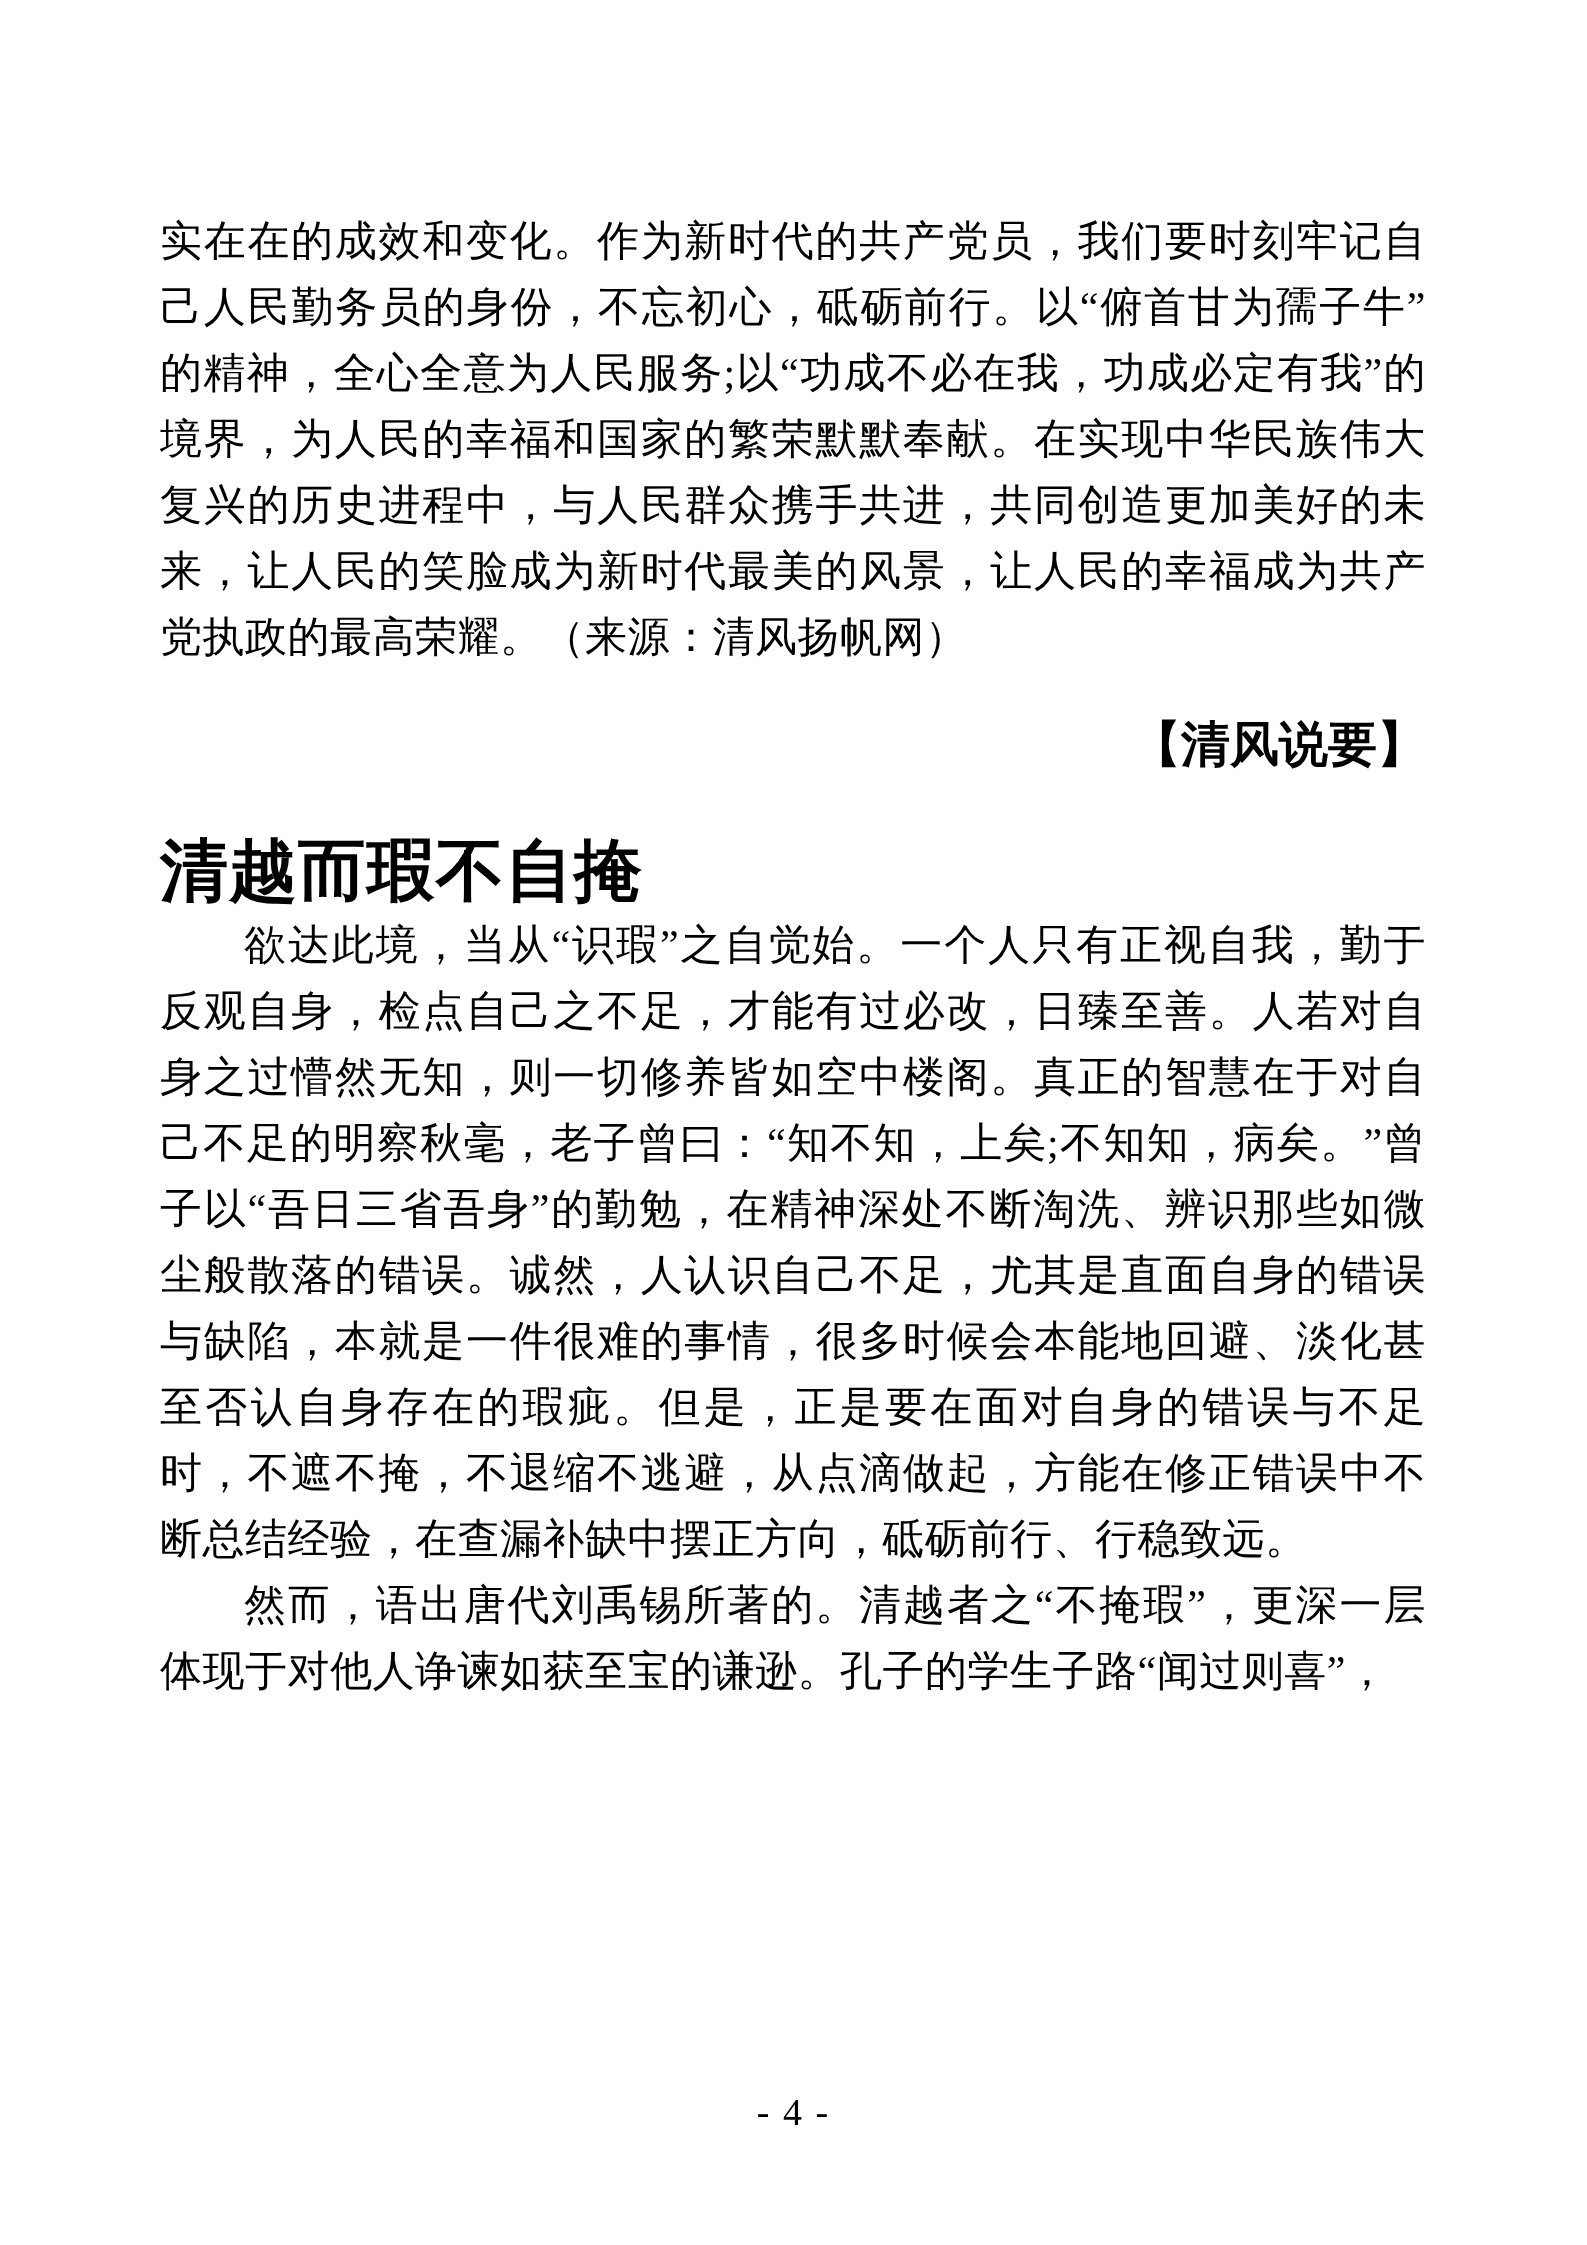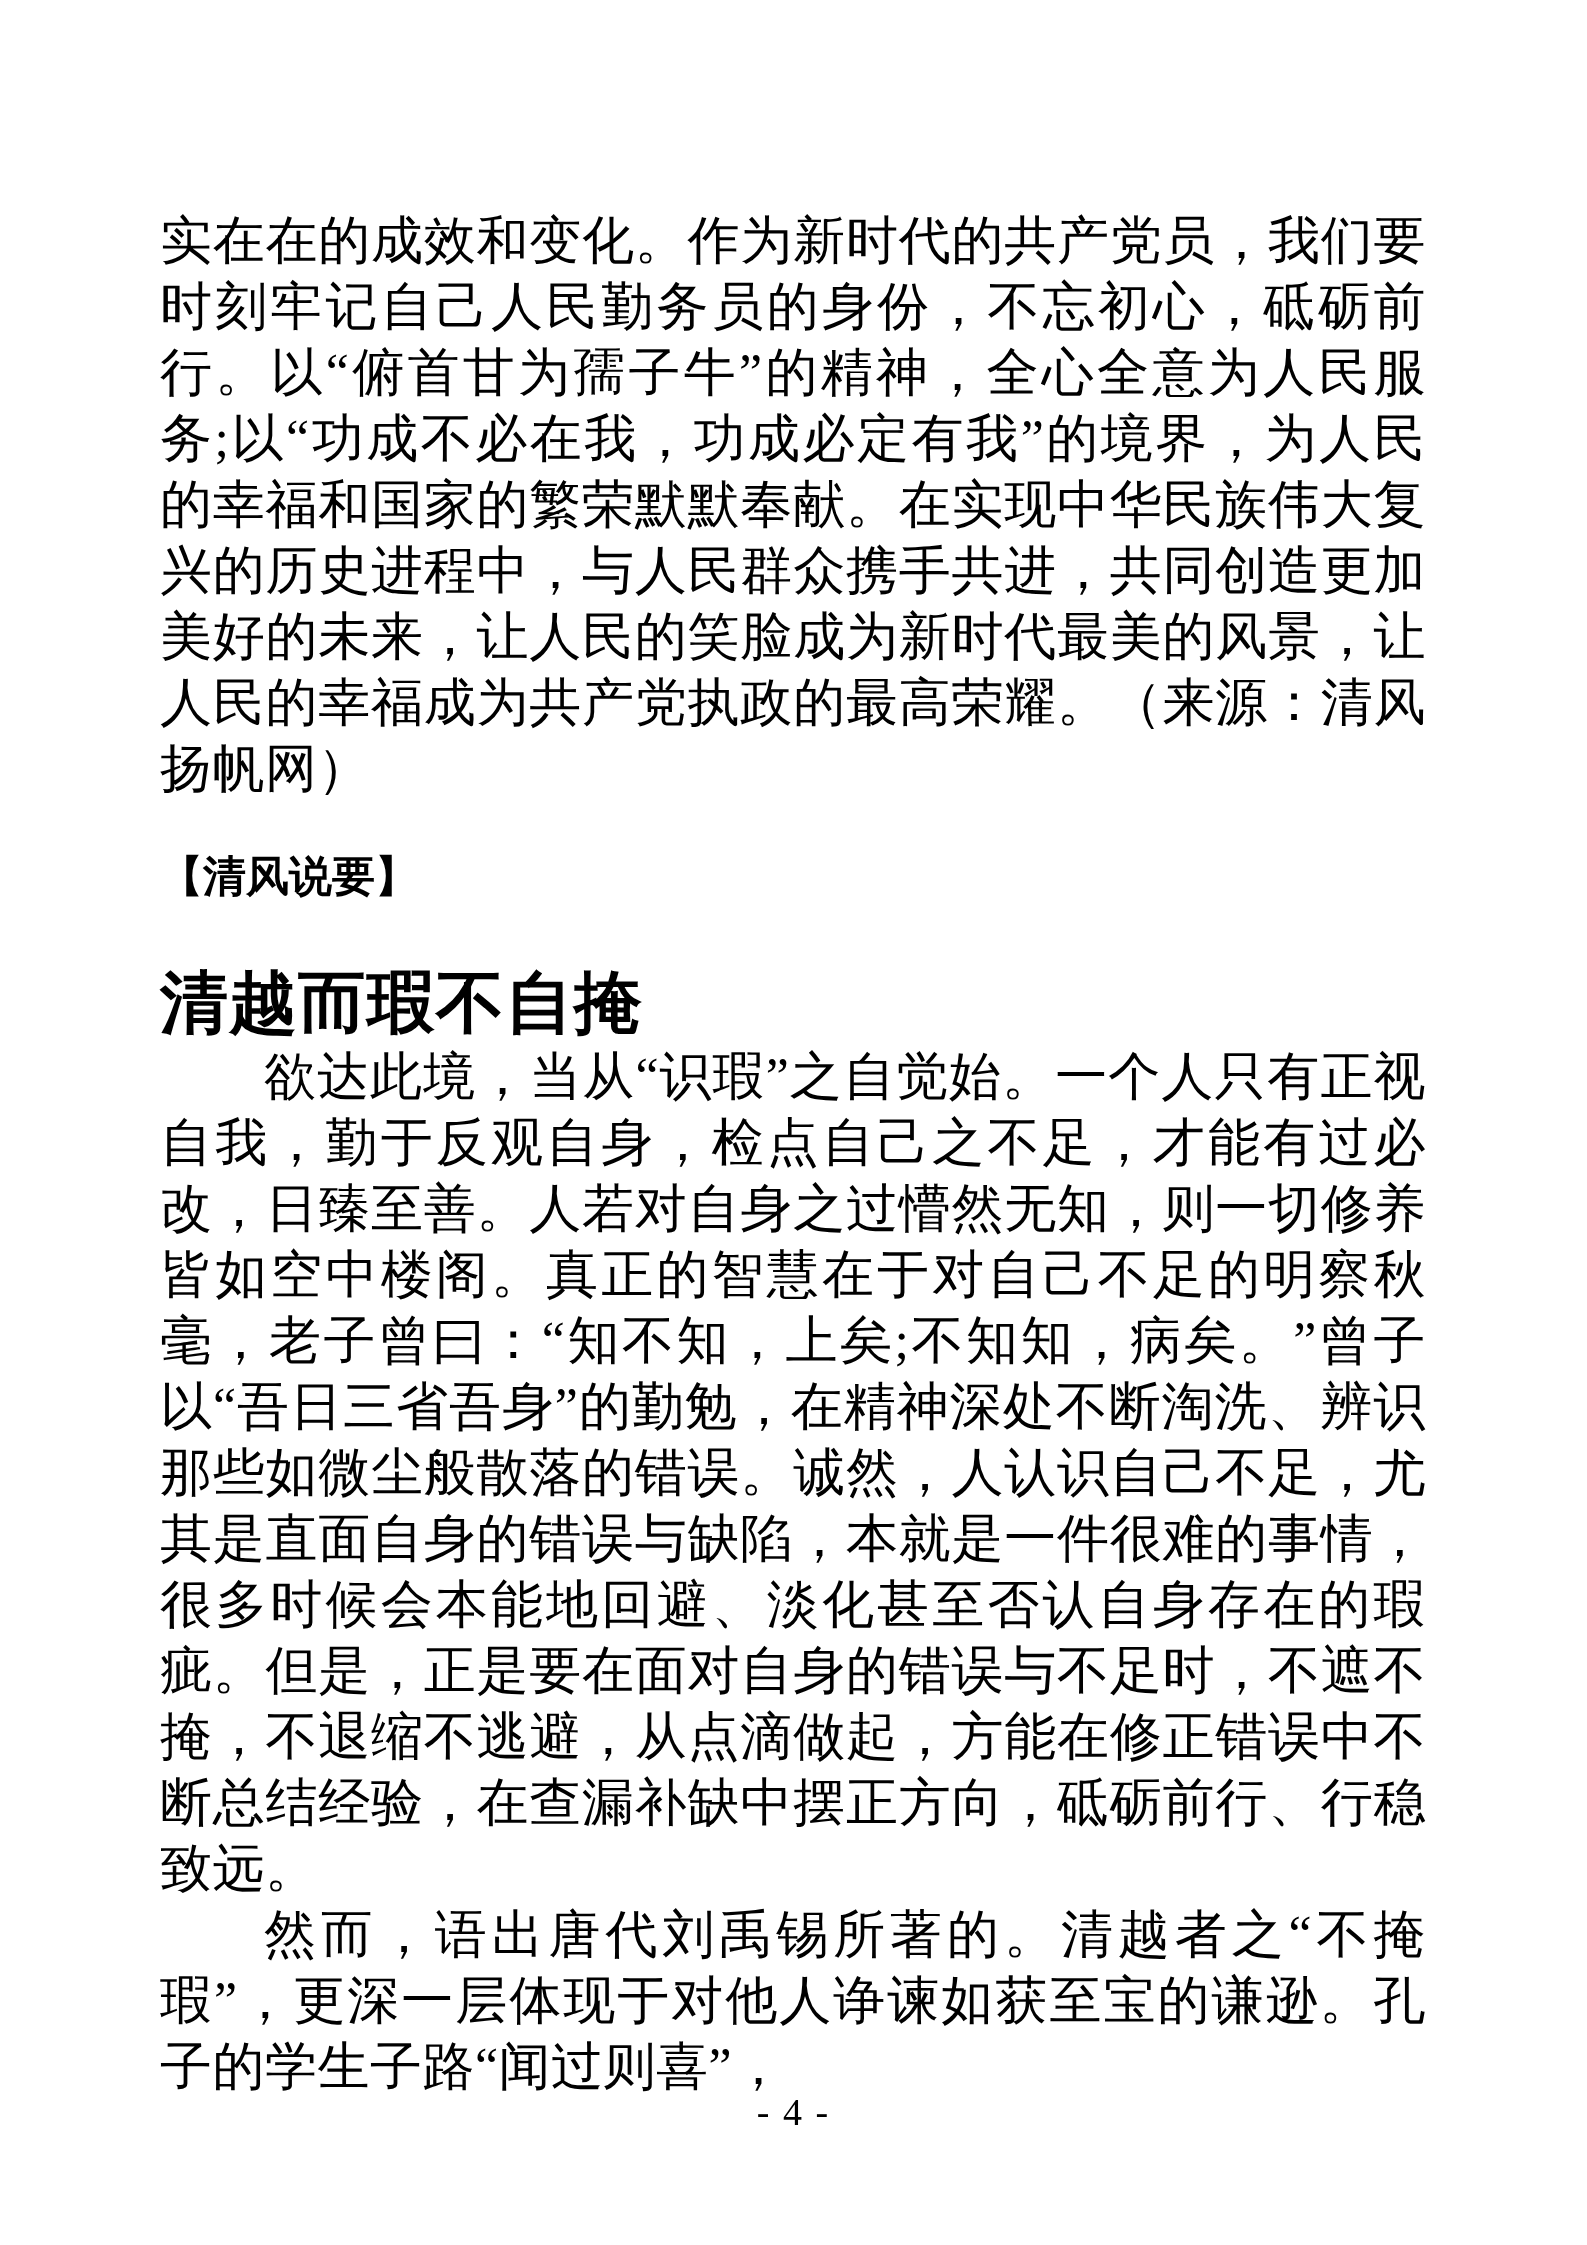--- a/index.html
+++ b/index.html
@@ -23,35 +23,35 @@
     height: 2245px;
     background: #ffffff;
   }
   .content {
     position: absolute;
     top: 208px;
     left: 160px;
     width: 1266px;
   }
   .body-text {
-    font-size: 52px;
+    font-size: 42px;
     line-height: 66px;
     text-align: justify;
     margin: 0;
     letter-spacing: 0.5px;
   }
   .intro-para {
     text-indent: 0;
   }
   .section-header {
-    font-size: 43px;
+    font-size: 49px;
     line-height: 66px;
     font-weight: bold;
     margin: 42px 0 0 0;
-    text-align: left;
+    text-align: right;
   }
   .article-title {
     font-size: 68px;
     line-height: 82px;
     font-weight: bold;
     text-align: left;
     margin: 52px 0 0 0;
     letter-spacing: 1px;
   }
   .article-para {

